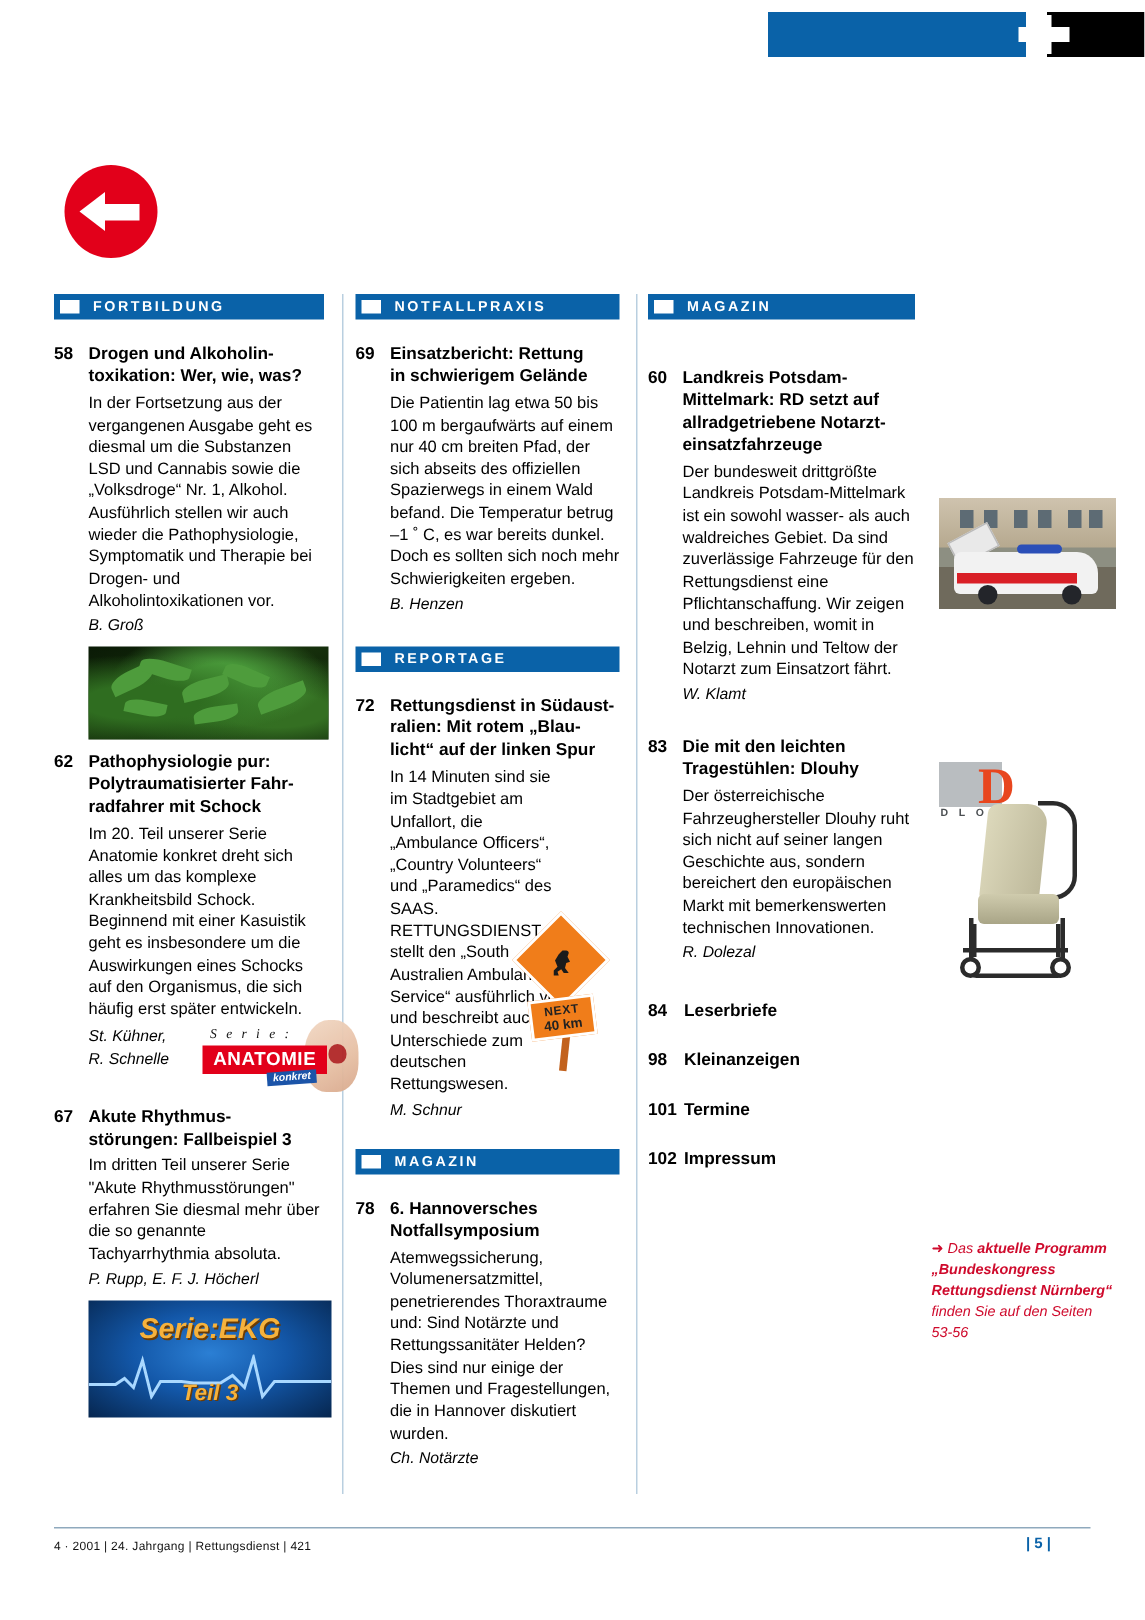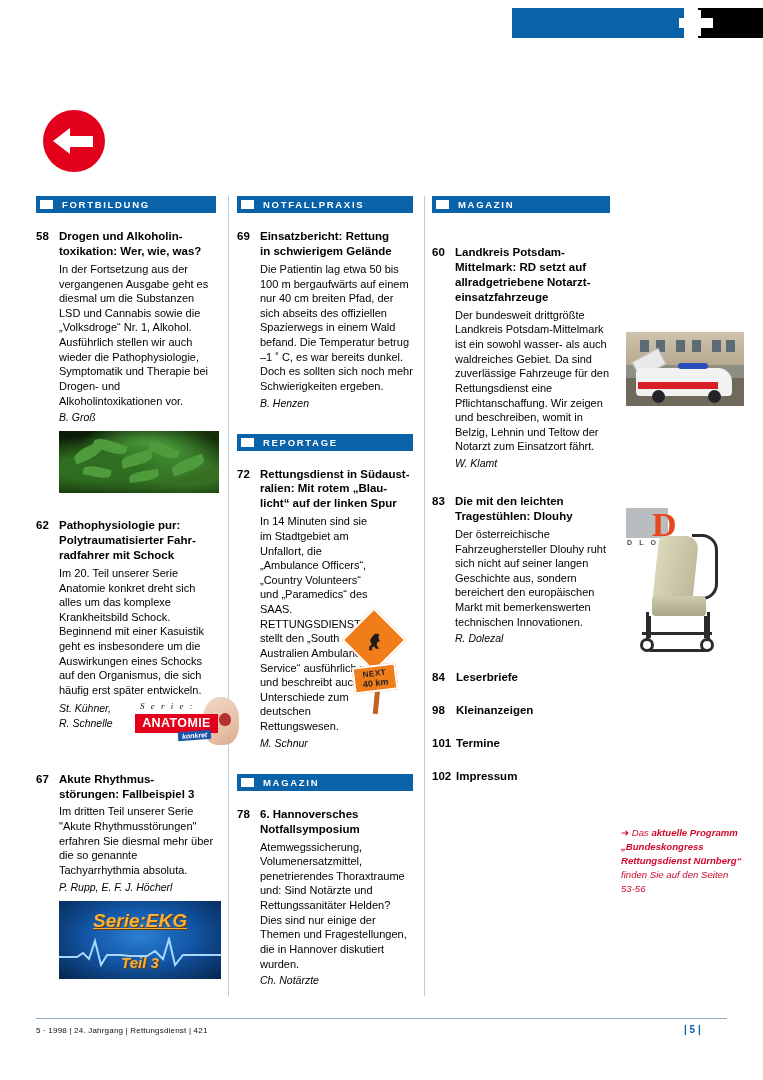--- a/index.html
+++ b/index.html
@@ -64,21 +64,21 @@
   }
   .secbar .tick {
     width: 13px; height: 9px; background: #ffffff; margin-left: 4px; flex: none;
   }
   .secbar .lbl {
     color: #fff; font-size: 9.5px; font-weight: bold; letter-spacing: 1.7px;
     margin-left: 9px; white-space: nowrap;
   }
 
   
-  .entry { margin-bottom: 25px; }
+  .entry { margin-bottom: 8px; }
   .entry-head { display: flex; align-items: flex-start; }
   .pg {
     font-size: 11.5px; font-weight: bold; flex: none; width: 20px;
     line-height: 1.30; text-align: left;
   }
   .ttl {
     font-size: 11.5px; font-weight: bold; line-height: 1.30;
     margin-left: 3px;
   }
   .body {
@@ -143,21 +143,20 @@
     width: 162px; height: 78px; margin: 8px 0 0 23px; position: relative;
     overflow: hidden;
     background:
       radial-gradient(ellipse at 50% 45%, #2b7fd4 0%, #1357a8 45%, #06264f 100%);
   }
   .ekg .t1 {
     position: absolute; width: 100%; top: 9px; text-align: center;
     font-size: 19px; font-weight: bold; font-style: italic;
     color: #f6b23c; text-shadow: 1px 1px 0 #6b3b04;
     font-family: "Liberation Sans", sans-serif;
-    text-decoration: underline;
   }
   .ekg .t2 {
     position: absolute; width: 100%; bottom: 8px; text-align: center;
     font-size: 15px; font-weight: bold; font-style: italic;
     color: #f6b23c; text-shadow: 1px 1px 0 #6b3b04;
   }
   .ekg .trace {
     position: absolute; left: 0; top: 36px; width: 100%; height: 30px;
   }
 
@@ -505,16 +504,16 @@
   <div class="rednote">
     <span class="arrow">➜</span>
     <span>Das </span><b>aktuelle Programm</b><br>
     <b>„Bundeskongress</b><br>
     <b>Rettungsdienst Nürnberg“</b><br>
     <span>finden Sie auf den Seiten</span><br>
     <span>53-56</span>
   </div>
 
   <div class="footrule"></div>
-  <div class="footl">5 · 1998 | 24. Jahrgang | Rettungsdienst | 421</div>
+  <div class="footl">4 · 2001 | 24. Jahrgang | Rettungsdienst | 421</div>
   <div class="footr">| 5 |</div>
 
 </div>
 
 </body></html>

